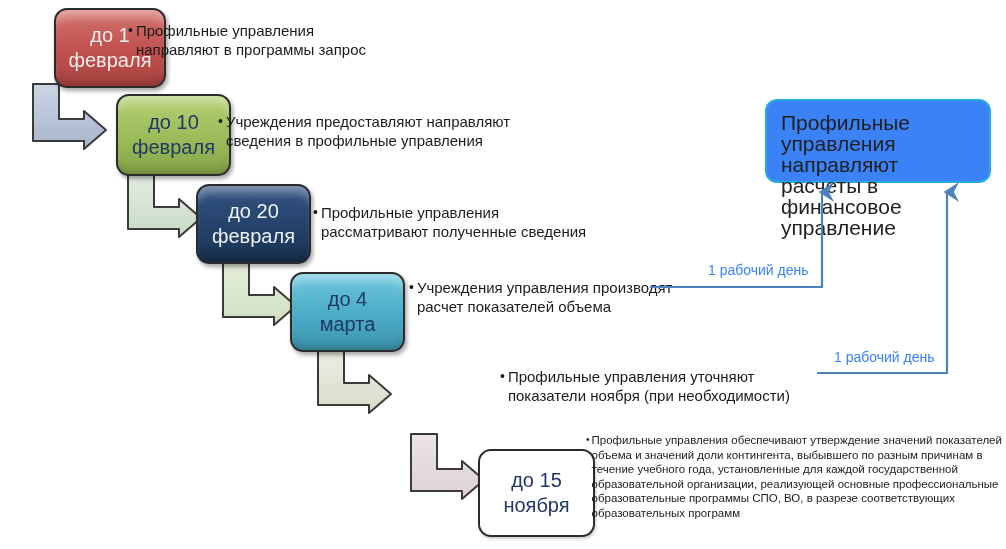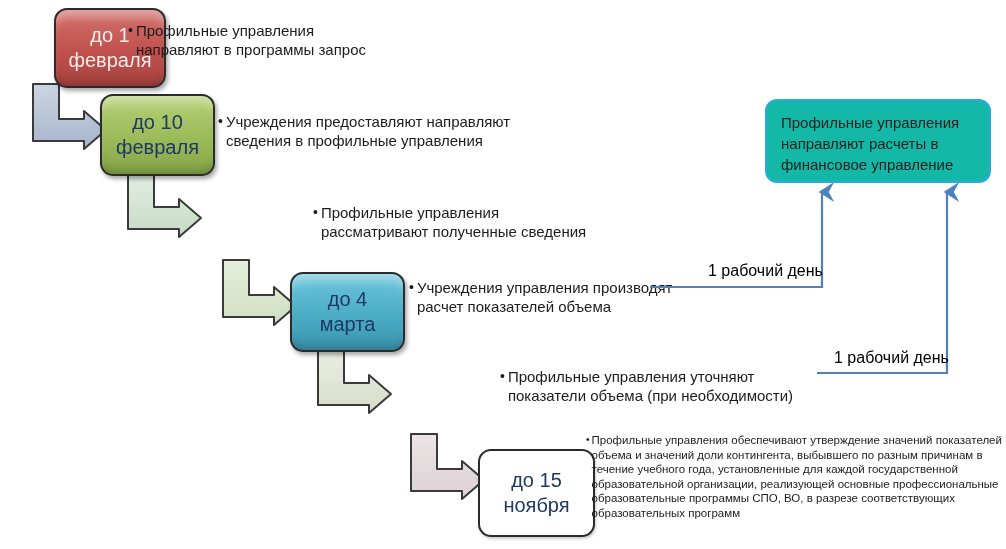--- a/index.html
+++ b/index.html
@@ -13,21 +13,21 @@
     border-radius:13px;
     display:flex;align-items:center;justify-content:center;
     text-align:center;
     font-size:20px;line-height:25px;
     box-shadow:2px 3px 4px rgba(0,0,0,.35),
                inset 0 12px 10px -5px rgba(255,255,255,.38),
                inset 0 -10px 12px -8px rgba(0,0,0,.25);
   }
   .step .date{display:block;width:84px;}
   .s1{left:10px;  top:8px;   width:108px;height:76px; background:linear-gradient(#d3716d,#c0504d 55%,#a84340); color:#f6ecea;margin-left:44px;}
-  .s2{left:100px; top:94px;  width:111px;height:78px; background:linear-gradient(#b5cf74,#9bbb59 55%,#85a548); color:#1f3864;}
+  .s2{left:116px; top:94px;  width:111px;height:78px; background:linear-gradient(#b5cf74,#9bbb59 55%,#85a548); color:#1f3864;}
   .s3{left:196px; top:184px; width:111px;height:76px; background:linear-gradient(#33527f,#24426b 55%,#17304f); color:#eef1f6;}
   .s4{left:290px; top:272px; width:111px;height:76px; background:linear-gradient(#6cc6dc,#4bacc6 55%,#3b94ac); color:#1f3864;}
   .s5{left:385px; top:358px; width:110px;height:78px; background:linear-gradient(#f9a961,#f79646 55%,#e8812d); color:#fdf6ee;}
   .s6{left:478px; top:449px; width:113px;height:84px; background:#fff; color:#1f3864; border-width:2px;
       box-shadow:1px 2px 3px rgba(0,0,0,.2);}
 
   
   .desc{
     position:absolute;
     display:flex;
@@ -49,28 +49,28 @@
   .c2{left:127px;top:171px;}
   .c3{left:222px;top:259px;}
   .c4{left:317px;top:347px;}
   .c5{left:410px;top:433px;}
 
   
   .callout{
     position:absolute;left:765px;top:99px;width:196px;height:58px;
     border:2.5px solid #29abe2;border-radius:12px;
     padding:11px 12px 11px 14px;
-    font-size:15px;line-height:21px;color:#1f1f1f;background:#14b8a6;
+    font-size:21px;line-height:21px;color:#1f1f1f;background:#3b82f6;
   }
 
   
   .overlay{position:absolute;left:0;top:0;width:1006px;height:549px;pointer-events:none;}
 
   .arrow-label{
-    position:absolute;font-size:16px;color:#000000;white-space:nowrap;text-align:right;
+    position:absolute;font-size:14px;color:#3b82f6;white-space:nowrap;text-align:right;
   }
   .al1{left:708px;top:262px;}
   .al2{left:834px;top:349px;}
 </style>
 </head>
 <body>
 
 <div class="canvas">
 
   <svg class="conn c1" viewBox="0 0 76 68">
@@ -118,20 +118,23 @@
       </defs>
     <polygon points="1,1 27,1 27,36 52,36 52,28 74,47 52,66 52,58 1,58" fill="url(#g5)" stroke="#3a3a3a" stroke-width="2" stroke-linejoin="round"></polygon>
   </svg>
 
   <div class="step s1">
       <span class="date">до 1 февраля</span>
     </div>
   <div class="step s2">
       <span class="date">до 10 февраля</span>
     </div>
+  <div class="step s3">
+      <span class="date">до 20 февраля</span>
+    </div>
   <div class="step s4">
       <span class="date">до 4 марта</span>
     </div>
   <div class="step s6">
       <span class="date">до 15 ноября</span>
     </div>
 
   <div class="desc d1">
     <span class="dot">•</span>
     <span>Профильные управления направляют в программы запрос</span>
@@ -143,21 +146,21 @@
   <div class="desc d3">
     <span class="dot">•</span>
     <span>Профильные управления рассматривают полученные сведения</span>
   </div>
   <div class="desc d4">
     <span class="dot">•</span>
     <span>Учреждения управления производят расчет показателей объема</span>
   </div>
   <div class="desc d5">
     <span class="dot">•</span>
-    <span>Профильные управления уточняют показатели объема (при необходимости)</span>
+    <span>Профильные управления уточняют показатели ноября (при необходимости)</span>
   </div>
   <div class="desc d6">
     <span class="dot">•</span>
     <span>Профильные управления обеспечивают утверждение значений показателей объема и значений доли контингента, выбывшего по разным причинам в течение учебного года, установленные для каждой государственной образовательной организации, реализующей основные профессиональные образовательные программы СПО, ВО, в разрезе соответствующих образовательных программ</span>
   </div>
 
   <div class="callout">
     <span>Профильные управления направляют расчеты в финансовое управление</span>
   </div>
 

